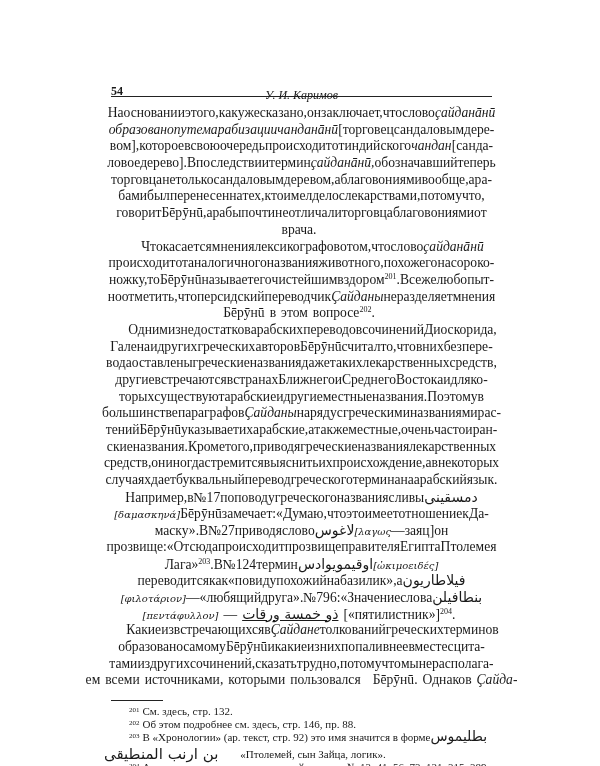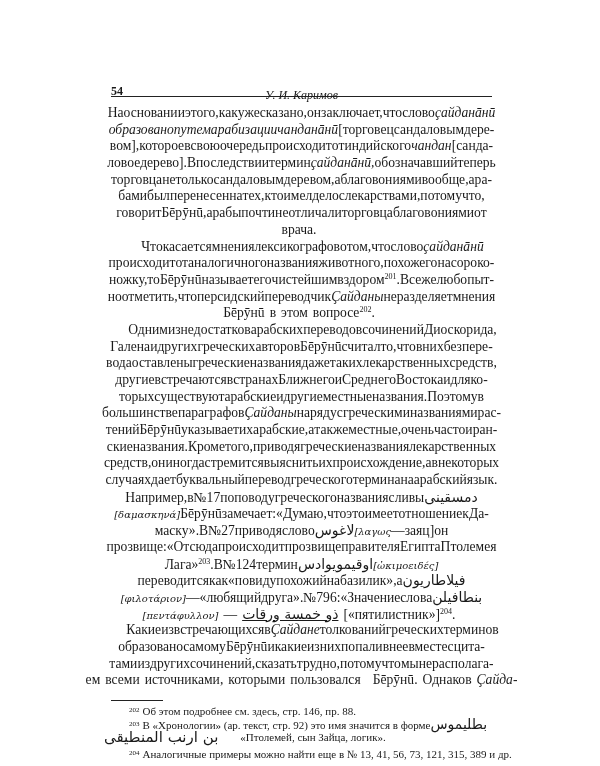--- a/index.html
+++ b/index.html
@@ -15,21 +15,21 @@
   .jline.indent { padding-left: 22px; }
   .jline.center-last { justify-content: center; }
   em, .it { font-style: italic; }
   sup { font-size: 8px; line-height: 0; vertical-align: 5px; }
   .ar { font-family: "DejaVu Sans", sans-serif; font-size: 14px; direction: rtl; unicode-bidi: embed; }
   .gr { font-family: "DejaVu Serif", serif; font-style: italic; font-size: 10px; }
   .fn-rule { width: 52px; border-top: 1px solid #222; margin-top: 11px; margin-bottom: 4px; }
   .footnotes { font-size: 11px; line-height: 12.6px; }
   .fn { padding-left: 18px; white-space: nowrap; }
   .fn sup { font-size: 7px; vertical-align: 3px; margin-right: 3px; }
-  .fn-ar-line { display: flex; align-items: flex-start; margin-left: -7px; height: 17px; }
+  .fn-ar-line { display: flex; align-items: flex-end; margin-left: -7px; height: 17px; }
   .fn-ar-line .ar { font-size: 15px; margin-right: 22px; }
   .fn-203 { display: flex; justify-content: flex-start; align-items: baseline; padding-left: 18px; }
 </style>
 </head>
 <body>
 
 <div class="page">
   <div class="running-head">
     <span class="page-number">54</span>
     <span class="running-title">У. И. Каримов</span>
@@ -420,20 +420,21 @@
           <span style="margin-right: 5px;"><span>Бēрӯнū.</span></span>
           <span style=""><span>Однако</span></span>
           <span style="margin-right: 5px;"><span>в</span></span>
           <span style=""><span class="it">Ҫайда-</span></span>
         </div>
       </div>
     </div>
 
   <div class="fn-rule"></div>
   <div class="footnotes">
+    <div class="fn"><sup>201</sup><span>См. здесь, стр. 132.</span></div>
     <div class="fn"><sup>202</sup><span>Об этом подробнее см. здесь, стр. 146, пр. 88.</span></div>
     <div class="fn-203">
       <span><sup style="font-size:7px;vertical-align:3px;margin-right:3px;">203</sup><span>В «Хронологии» (ар. текст, стр. 92) это имя значится в форме</span></span>
       <span class="ar">بطليموس</span>
     </div>
     <div class="fn-ar-line">
       <span class="ar">بن ارنب المنطيقى</span>
       <span>«Птолемей, сын Зайца, логик».</span>
     </div>
     <div class="fn"><sup>204</sup><span>Аналогичные примеры можно найти еще в № 13, 41, 56, 73, 121, 315, 389 и др.</span></div>

